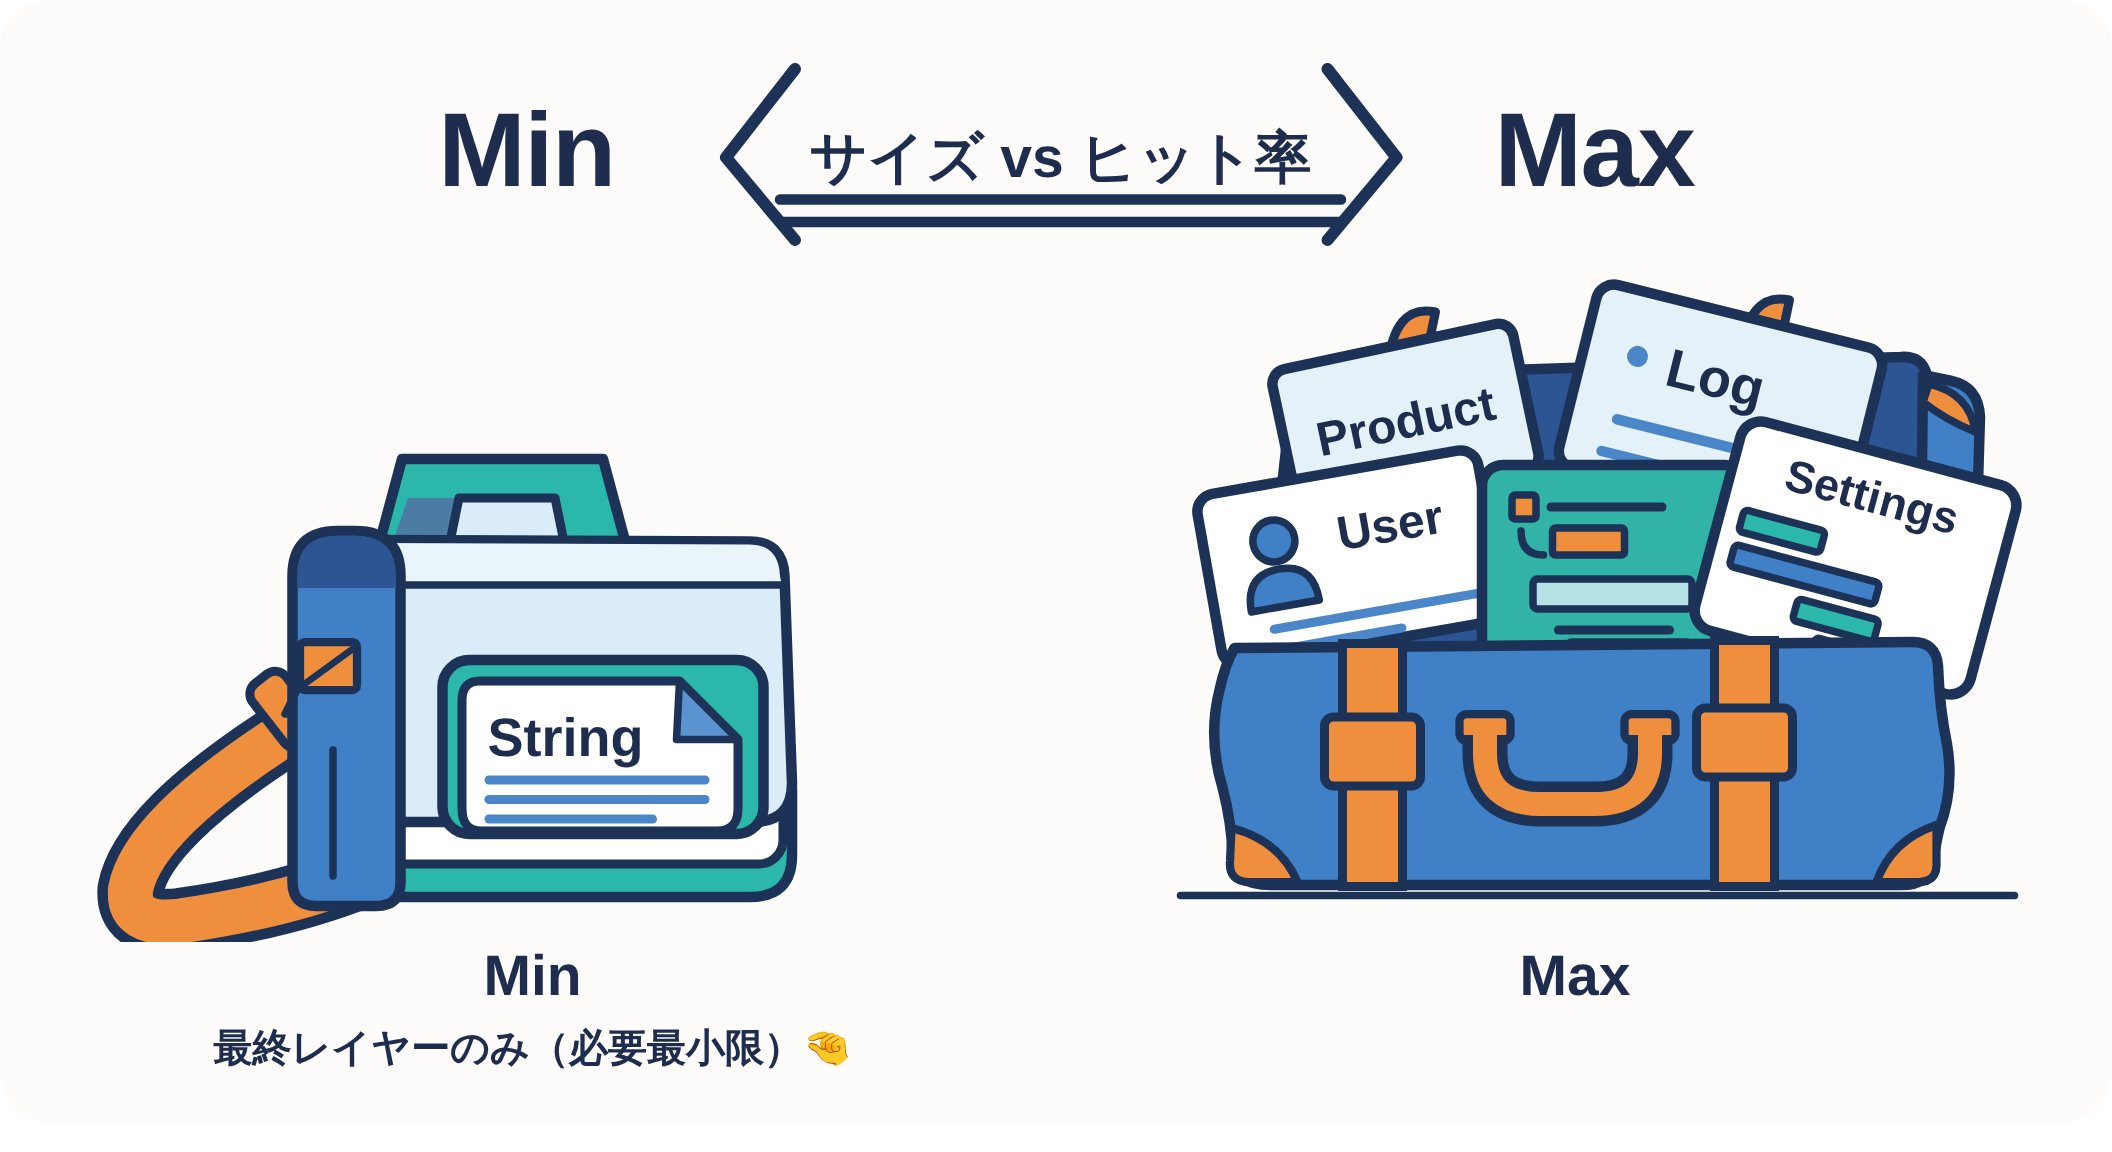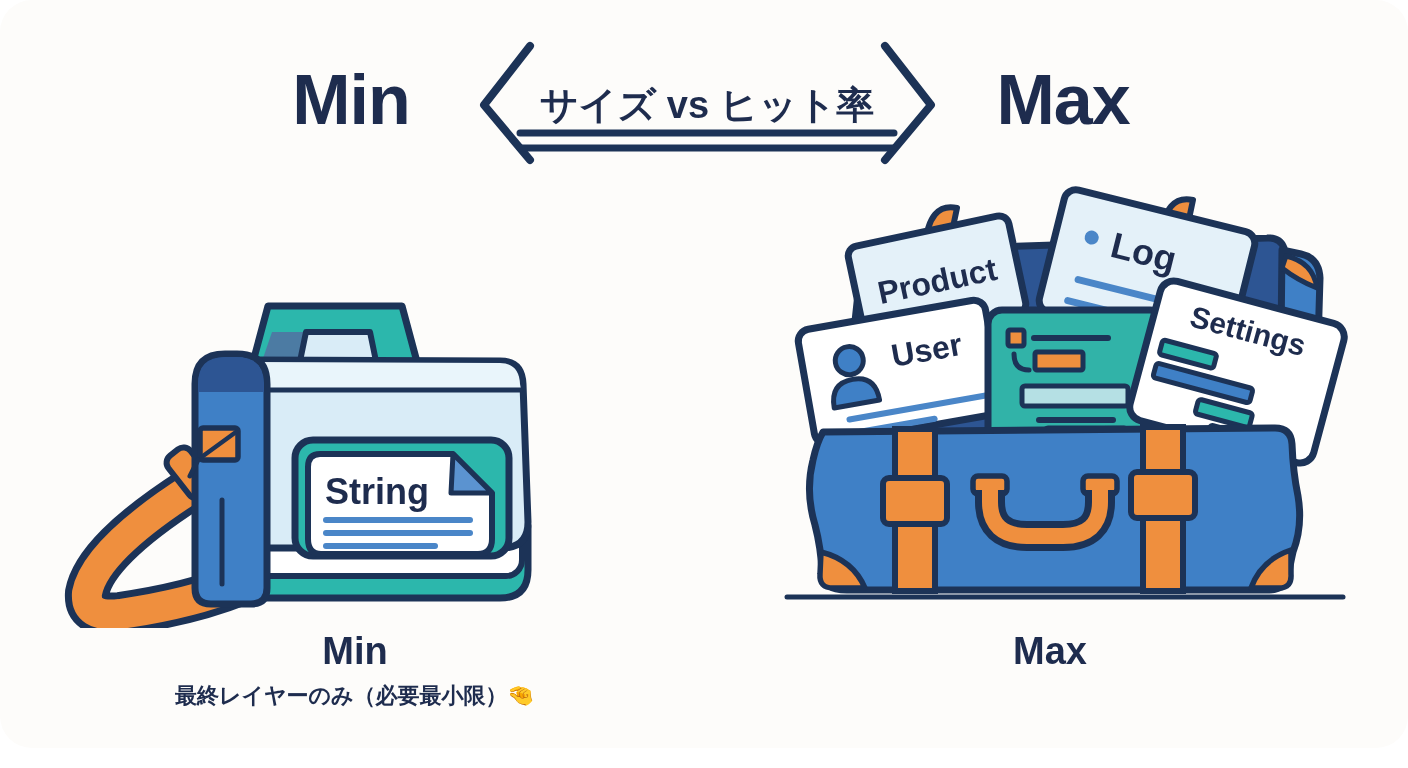--- a/index.html
+++ b/index.html
@@ -9,21 +9,21 @@
     --light_teal:#b5e0e4; --fold_blue:#5b93d0; --handle_shade:#4c7ba3;
     --background:#fdfcfa;
   }
   html,body{margin:0;padding:0;}
   body{font-family:"Liberation Sans",sans-serif;}
   .stage{position:relative;width:1408px;height:748px;background:var(--background);overflow:hidden;border-radius:32px;}
   .abs{position:absolute;}
   .top-label{width:210px;text-align:center;font-size:70px;font-weight:bold;color:var(--ink);letter-spacing:-1px;}
   .caption{text-align:center;color:var(--ink);}
   .caption .cap-title{font-size:38px;font-weight:bold;line-height:1;}
-  .caption .cap-sub{font-size:22px;font-weight:bold;margin-top:13px;line-height:1.2;}
+  .caption .cap-sub{font-size:26px;font-weight:bold;margin-top:13px;line-height:1.2;}
   svg text.svg-label{font-family:"Liberation Sans",sans-serif;font-weight:bold;fill:var(--ink);}
   
   .f-orange{fill:var(--orange)} .f-teal{fill:var(--teal)} .f-pteal{fill:var(--panel_teal)}
   .f-blue{fill:var(--blue)} .f-dblue{fill:var(--dark_blue)} .f-card{fill:var(--card_light)}
   .f-flap{fill:var(--flap_light)} .f-flaptop{fill:var(--flap_top)} .f-white{fill:#ffffff}
   .f-lteal{fill:var(--light_teal)} .f-fold{fill:var(--fold_blue)} .f-shade{fill:var(--handle_shade)}
   .f-lblue{fill:var(--line_blue)} .f-none{fill:none}
   
   .s-ink{stroke:var(--outline)} .s-lblue{stroke:var(--line_blue)} .s-orange{stroke:var(--orange)}
 </style>

